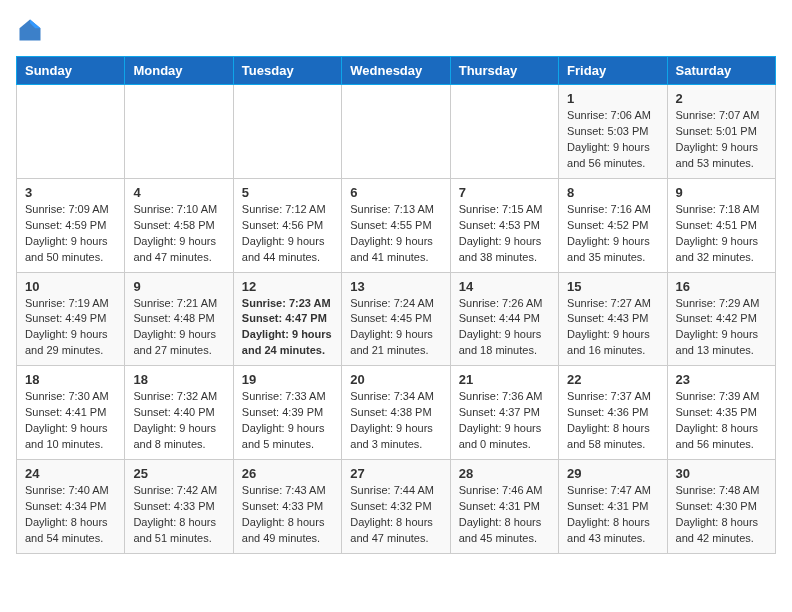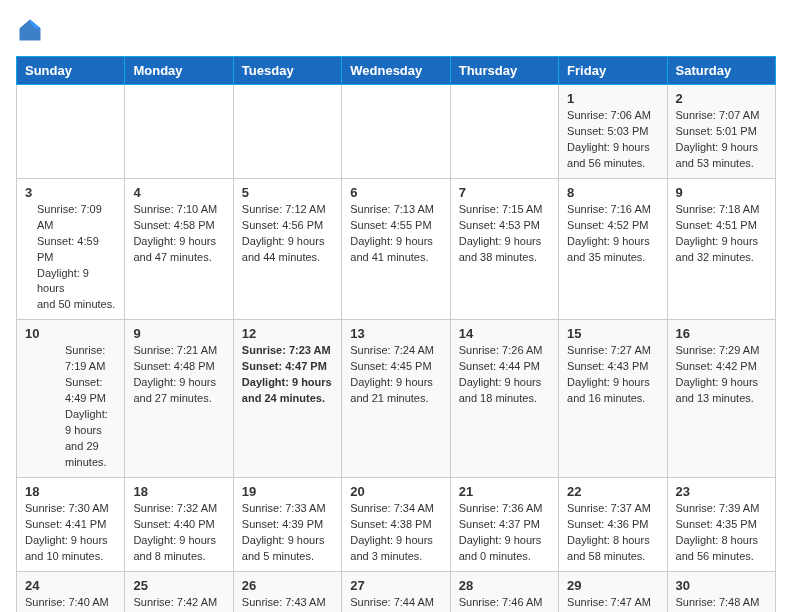--- a/index.html
+++ b/index.html
@@ -143,21 +143,21 @@
           <span class="day-number">2</span>
           <div class="day-info" style="white-space: pre-line;">Sunrise: 7:07 AM
 Sunset: 5:01 PM
 Daylight: 9 hours
 and 53 minutes.</div>
         </td>
       </tr>
       <tr>
         <td>
           <span class="day-number">3</span>
-          <div class="day-info" style="white-space: pre-line; margin-left: 12px;">Sunrise: 7:09 AM
+          <div class="day-info" style="white-space: pre-line;">Sunrise: 7:09 AM
 Sunset: 4:59 PM
 Daylight: 9 hours
 and 50 minutes.</div>
         </td>
         <td>
           <span class="day-number">4</span>
           <div class="day-info" style="white-space: pre-line;">Sunrise: 7:10 AM
 Sunset: 4:58 PM
 Daylight: 9 hours
 and 47 minutes.</div>
@@ -194,21 +194,21 @@
           <span class="day-number">9</span>
           <div class="day-info" style="white-space: pre-line;">Sunrise: 7:18 AM
 Sunset: 4:51 PM
 Daylight: 9 hours
 and 32 minutes.</div>
         </td>
       </tr>
       <tr>
         <td>
           <span class="day-number">10</span>
-          <div class="day-info" style="white-space: pre-line; margin-left: 40px;">Sunrise: 7:19 AM
+          <div class="day-info" style="white-space: pre-line;">Sunrise: 7:19 AM
 Sunset: 4:49 PM
 Daylight: 9 hours
 and 29 minutes.</div>
         </td>
         <td>
           <span class="day-number">9</span>
           <div class="day-info" style="white-space: pre-line;">Sunrise: 7:21 AM
 Sunset: 4:48 PM
 Daylight: 9 hours
 and 27 minutes.</div>

